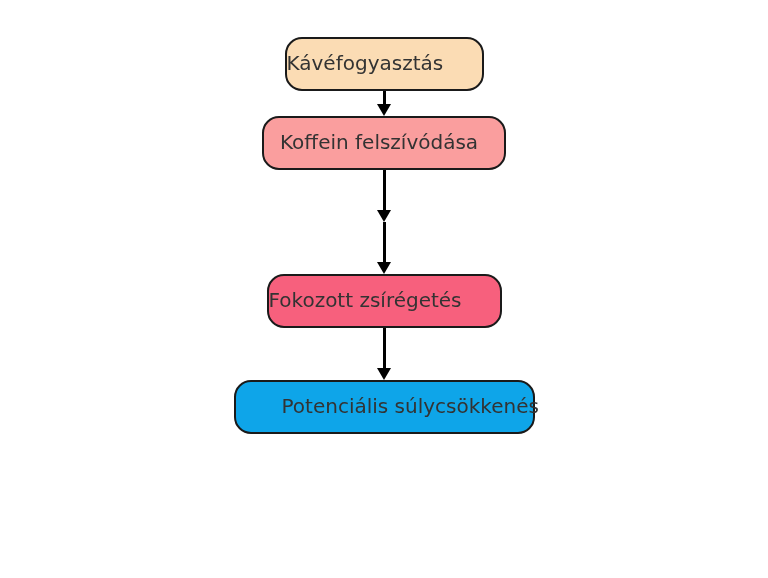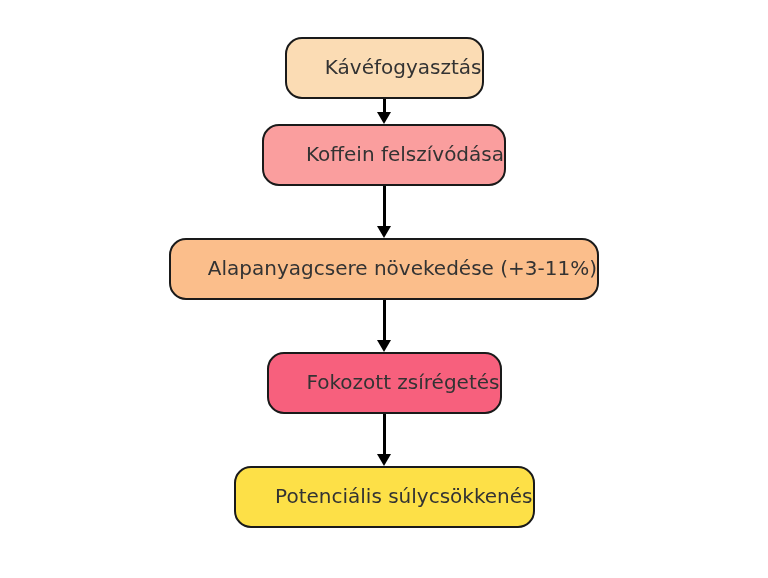--- a/index.html
+++ b/index.html
@@ -14,26 +14,26 @@
     background: var(--bg, #ffffff);
     font-family: "DejaVu Sans", "Liberation Sans", sans-serif;
     display: flex;
     flex-direction: column;
     align-items: center;
     padding-top: 37px;
     box-sizing: border-box;
   }
   .node {
     box-sizing: border-box;
-    height: 62px;
+    height: 54px;
     border: 2px solid var(--border-color, #1a1a1a);
     border-radius: 17px;
     display: flex;
     align-items: center;
-    justify-content: flex-end;
+    justify-content: flex-start;
     flex-shrink: 0;
   }
   .node-label {
     font-size: 20px;
     color: var(--text-color, #333333);
     white-space: nowrap;
     line-height: 1;
     padding-bottom: 2px;
   }
   .node-0 { width: 199px; }
@@ -80,35 +80,32 @@
 
   <div class="node node-1" style="background-color: rgb(250, 158, 158); padding-left: 16px;">
     <span class="node-label">Koffein felszívódása</span>
   </div>
 
   <div class="arrow arrow-gap-large">
     <div class="arrow-line"></div>
     <div class="arrow-head"></div>
   </div>
 
-  <div class="node node-2" style="background-color: rgb(251, 190, 139);">
-    <span class="node-label">Alapanyagcsere növekedése (+3-11%)</span>
-  </div>
 
   <div class="arrow arrow-gap-large">
     <div class="arrow-line"></div>
     <div class="arrow-head"></div>
   </div>
 
   <div class="node node-3" style="background-color: rgb(247, 96, 125);">
     <span class="node-label">Fokozott zsírégetés</span>
   </div>
 
   <div class="arrow arrow-gap-large">
     <div class="arrow-line"></div>
     <div class="arrow-head"></div>
   </div>
 
-  <div class="node node-4" style="background-color: #fde047;">
+  <div class="node node-4" style="background-color: #0ea5e9; padding-left: 46px;">
     <span class="node-label">Potenciális súlycsökkenés</span>
   </div>
 
 </div>
 
 </body></html>

